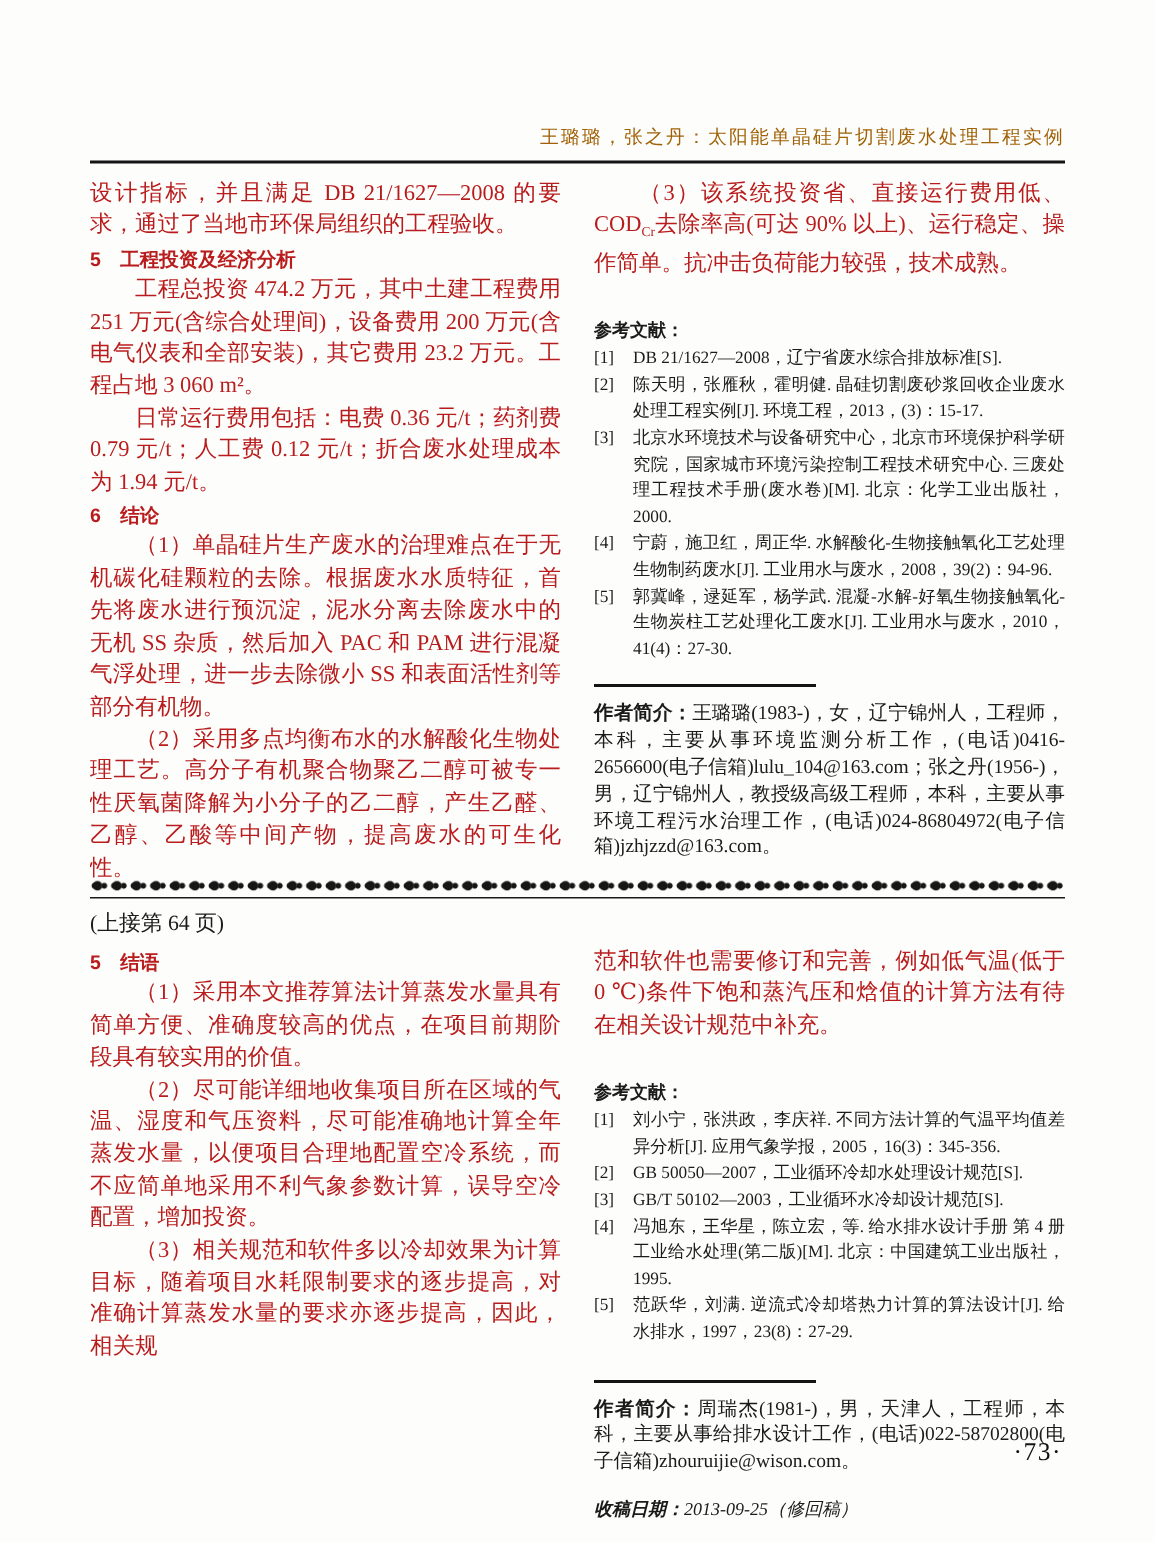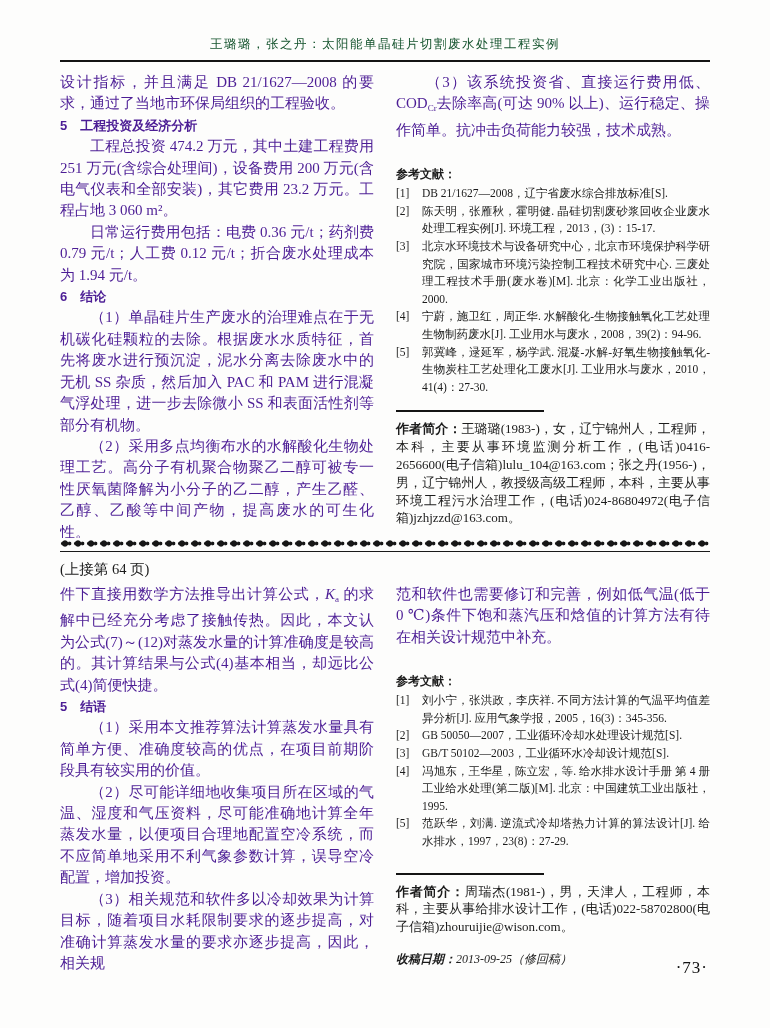--- a/index.html
+++ b/index.html
@@ -10,38 +10,39 @@
     margin:0 auto;
     background:#fdfdfc;
     color:#1b1b1b;
     font-family:"Liberation Serif","DejaVu Serif",serif;
     padding:0 60px;
     overflow:hidden;
   }
   
   .page-header { padding-top:36px; }
   .running-title {
-    text-align:center;
+    text-align:right;
     font-size:12.5px;
     letter-spacing:1.5px;
-    color:#14532d;
+    color:#a16207;
+    margin-top:47px;
   }
   .header-rule { height:2px; background:#141414; margin-top:7px; }
   
   .section { display:flex; gap:22px; }
   .section-a { height:476px; padding-top:10px; overflow:hidden; }
   .section-b { padding-top:4px; overflow:hidden; }
   .col { flex:0 0 314px; width:314px; }
   
   .para {
     font-size:15px;
     line-height:21.4px;
     text-align:justify;
     text-indent:2em;
-    color:#4c1d95;
+    color:#b91c1c;
   }
   .para.noindent { text-indent:0; }
   .para.heading {
     text-indent:0;
     font-weight:bold;
     font-family:"Liberation Sans","DejaVu Sans",sans-serif;
     font-size:13px;
   }
   sub.cod-sub { font-size:9px; vertical-align:-3px; }
   .var-k { font-style:italic; font-family:"Liberation Serif","DejaVu Serif",serif; }
@@ -149,21 +150,20 @@
 
   <div class="divider">
     <div class="chain"></div>
     <div class="chain-rule"></div>
   </div>
 
   <div class="continued-note">(上接第 64 页)</div>
 
   <div class="section section-b">
     <div class="col">
-      <p class="para noindent"><span>件下直接用数学方法推导出计算公式，</span><span class="var-k">K</span><sub class="var-sub">a</sub><span> 的求解中已经充分考虑了接触传热。因此，本文认为公式(7)～(12)对蒸发水量的计算准确度是较高的。其计算结果与公式(4)基本相当，却远比公式(4)简便快捷。</span></p>
       <p class="para heading">5　结语</p>
       <p class="para">（1）采用本文推荐算法计算蒸发水量具有简单方便、准确度较高的优点，在项目前期阶段具有较实用的价值。</p>
       <p class="para">（2）尽可能详细地收集项目所在区域的气温、湿度和气压资料，尽可能准确地计算全年蒸发水量，以便项目合理地配置空冷系统，而不应简单地采用不利气象参数计算，误导空冷配置，增加投资。</p>
       <p class="para">（3）相关规范和软件多以冷却效果为计算目标，随着项目水耗限制要求的逐步提高，对准确计算蒸发水量的要求亦逐步提高，因此，相关规</p>
     </div>
     <div class="col">
       <p class="para noindent">范和软件也需要修订和完善，例如低气温(低于 0 ℃)条件下饱和蒸汽压和焓值的计算方法有待在相关设计规范中补充。</p>
 
       <div class="refs">
         <p class="refs-title">参考文献：</p>

